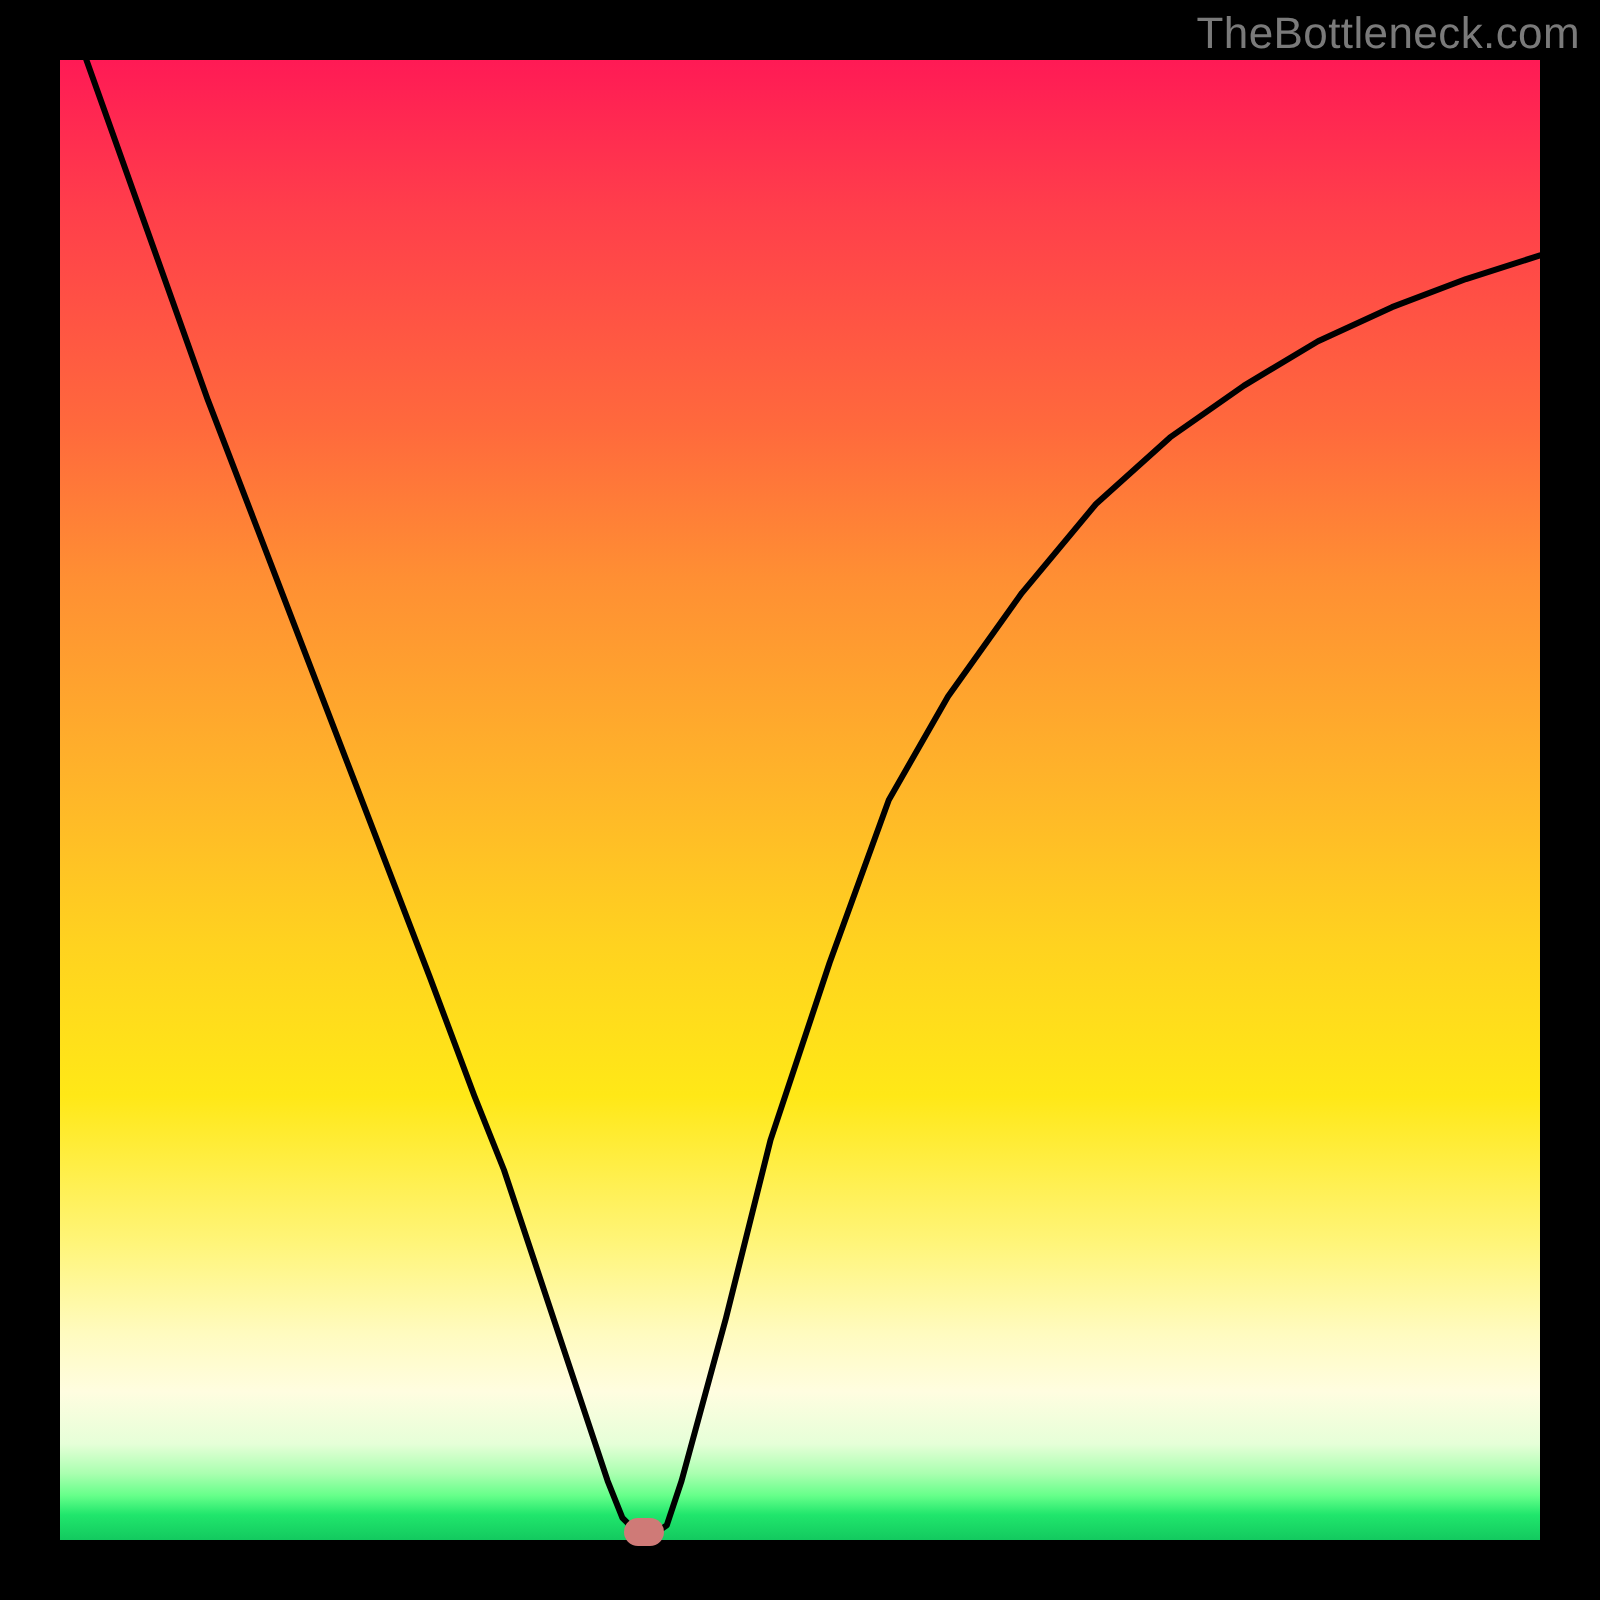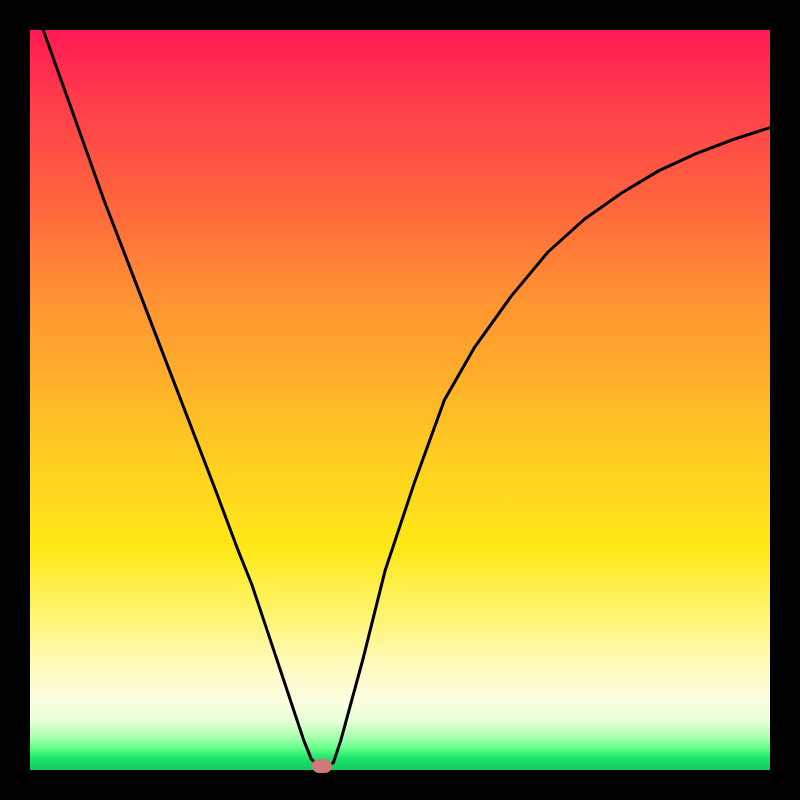--- a/index.html
+++ b/index.html
@@ -67,19 +67,20 @@
     width: 20px;
     height: 14px;
     background: #cf7a77;
     border-radius: 7px;
   }
 </style>
 </head>
 <body>
 
 <div class="frame">
+  <div class="watermark">TheBottleneck.com</div>
   <div class="plot">
     <svg class="curve" viewBox="0 0 740 740" preserveAspectRatio="none">
       <path id="curve-path" fill="none" stroke="#000" stroke-width="3" stroke-linejoin="round" stroke-linecap="round" d="M0.00 -37.00 L37.00 66.60 L74.00 170.20 L111.00 266.40 L148.00 362.60 L185.00 458.80 L207.20 518.00 L222.00 555.00 L236.80 599.40 L251.60 643.80 L266.40 688.20 L273.80 710.40 L281.20 728.90 L288.60 736.30 L296.00 737.78 L303.40 732.60 L310.80 710.40 L333.00 629.00 L355.20 540.20 L384.80 451.40 L414.40 370.00 L444.00 318.20 L481.00 266.40 L518.00 222.00 L555.00 188.70 L592.00 162.80 L629.00 140.60 L666.00 123.58 L703.00 109.52 L740.00 97.68"></path>
     </svg>
     <div id="marker" class="marker" style="left: 282.3px; top: 728.56px;"></div>
   </div>
 </div>
 
 </body></html>

